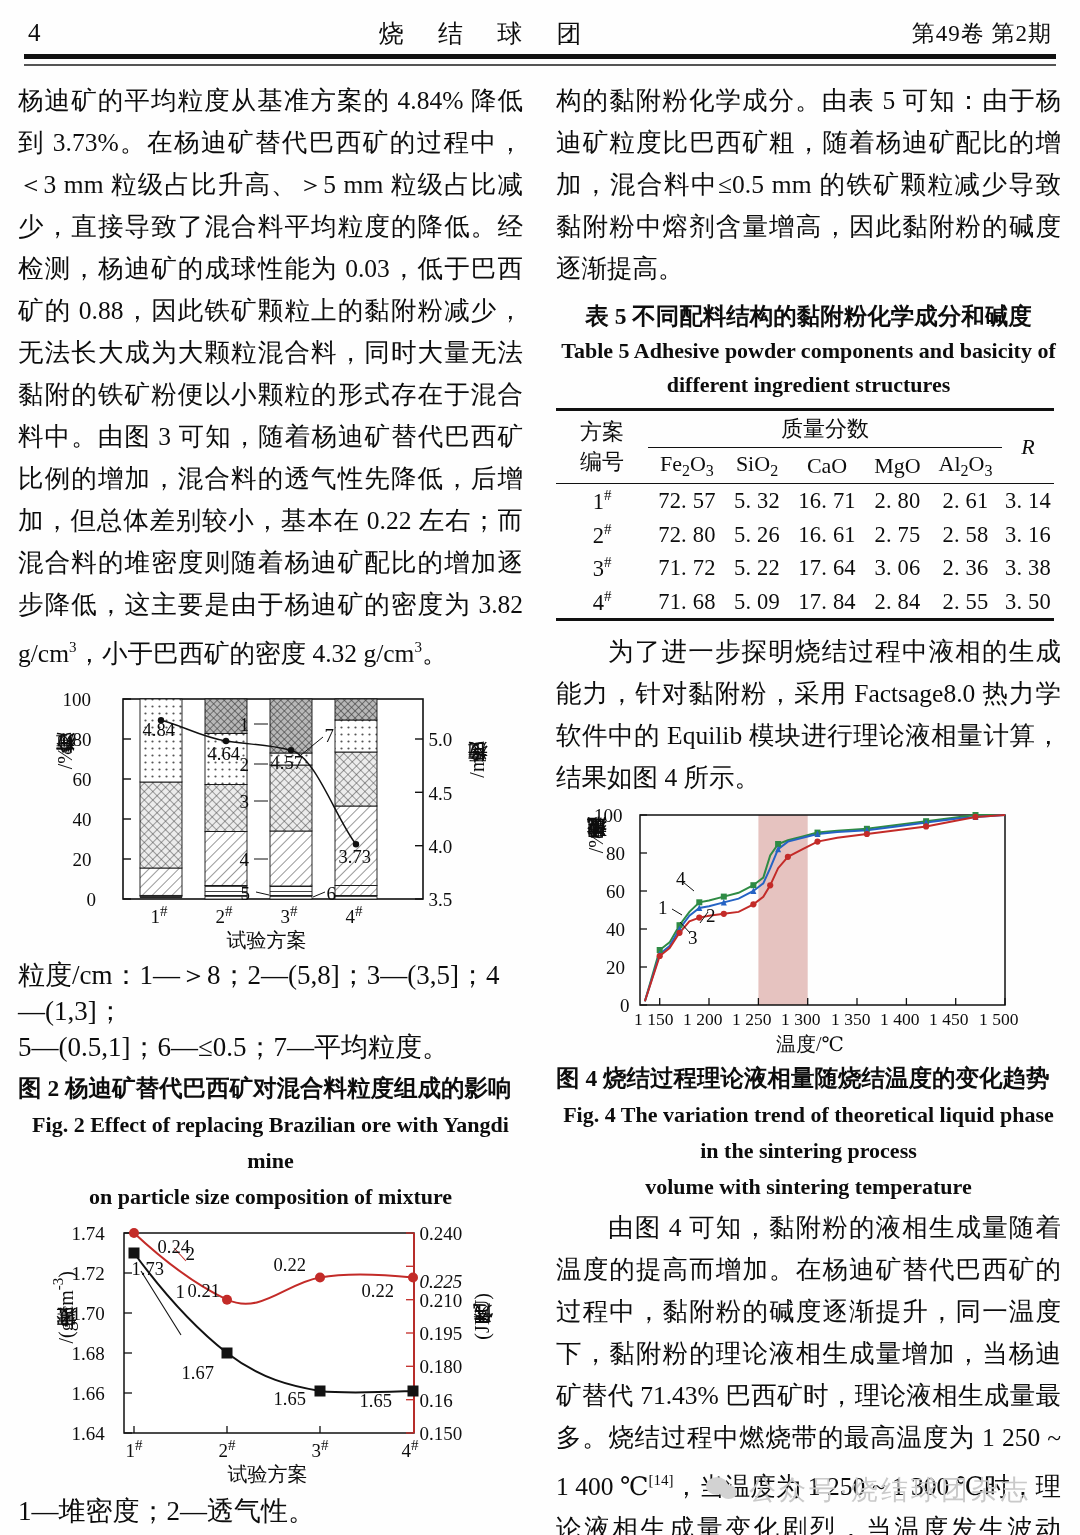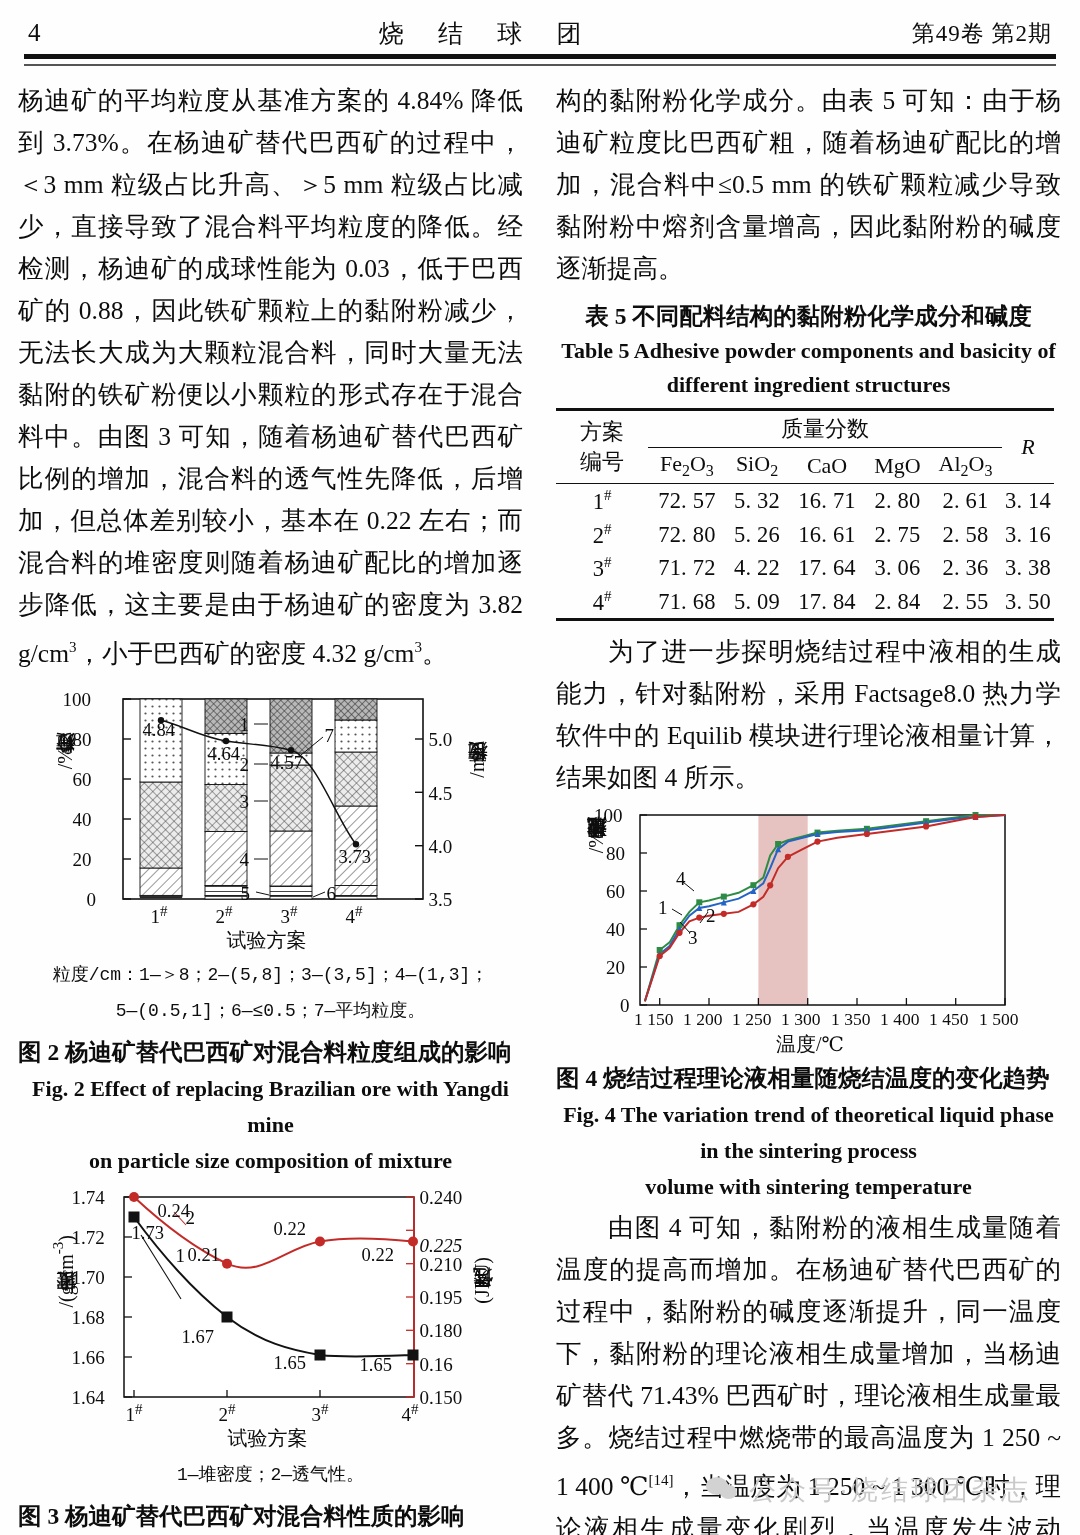--- a/index.html
+++ b/index.html
@@ -37,21 +37,21 @@
     text-justify:inter-character;
     letter-spacing:0px;
   }
   p.body.indent{text-indent:52px;}
   sup{font-size:15px;vertical-align:super;}
   .sub{font-size:16px;vertical-align:sub;}
 
   
   .cap-cn{font-size:23.5px;text-align:left;font-weight:bold;line-height:38px;margin-top:4px;}
   .cap-en{font-size:22px;text-align:center;font-weight:bold;line-height:36px;}
-  .cap-leg{font-size:18px;text-align:center;line-height:36px;font-family:Liberation Mono, monospace;}
+  .cap-leg{font-size:27px;line-height:36px;}
 
   
   .tbl-title-cn{font-size:23.5px;text-align:center;font-weight:bold;line-height:36px;}
   .tbl-title-en{font-size:22px;text-align:center;font-weight:bold;line-height:34px;}
   table.t5{border-collapse:collapse;width:498px;margin-top:6px;font-size:22px;}
   table.t5 td,table.t5 th{padding:3px 0;text-align:center;font-weight:normal;}
   .tl-top{border-top:3px solid #111;}
   .tl-bot{border-bottom:3px solid #111;}
   .tl-mid{border-bottom:1.6px solid #111;}
   .hdr-span{border-bottom:1.6px solid #111;}
@@ -367,21 +367,21 @@
             <td class="num">72. 80</td>
             <td class="num">5. 26</td>
             <td class="num">16. 61</td>
             <td class="num">2. 75</td>
             <td class="num">2. 58</td>
             <td class="num">3. 16</td>
           </tr>
           <tr>
             <td class="scheme"><span>3</span><sup>#</sup></td>
             <td class="num">71. 72</td>
-            <td class="num">4. 22</td>
+            <td class="num">5. 22</td>
             <td class="num">17. 64</td>
             <td class="num">3. 06</td>
             <td class="num">2. 36</td>
             <td class="num">3. 38</td>
           </tr>
           <tr class="tl-bot">
             <td class="scheme"><span>4</span><sup>#</sup></td>
             <td class="num">71. 68</td>
             <td class="num">5. 09</td>
             <td class="num">17. 84</td>

